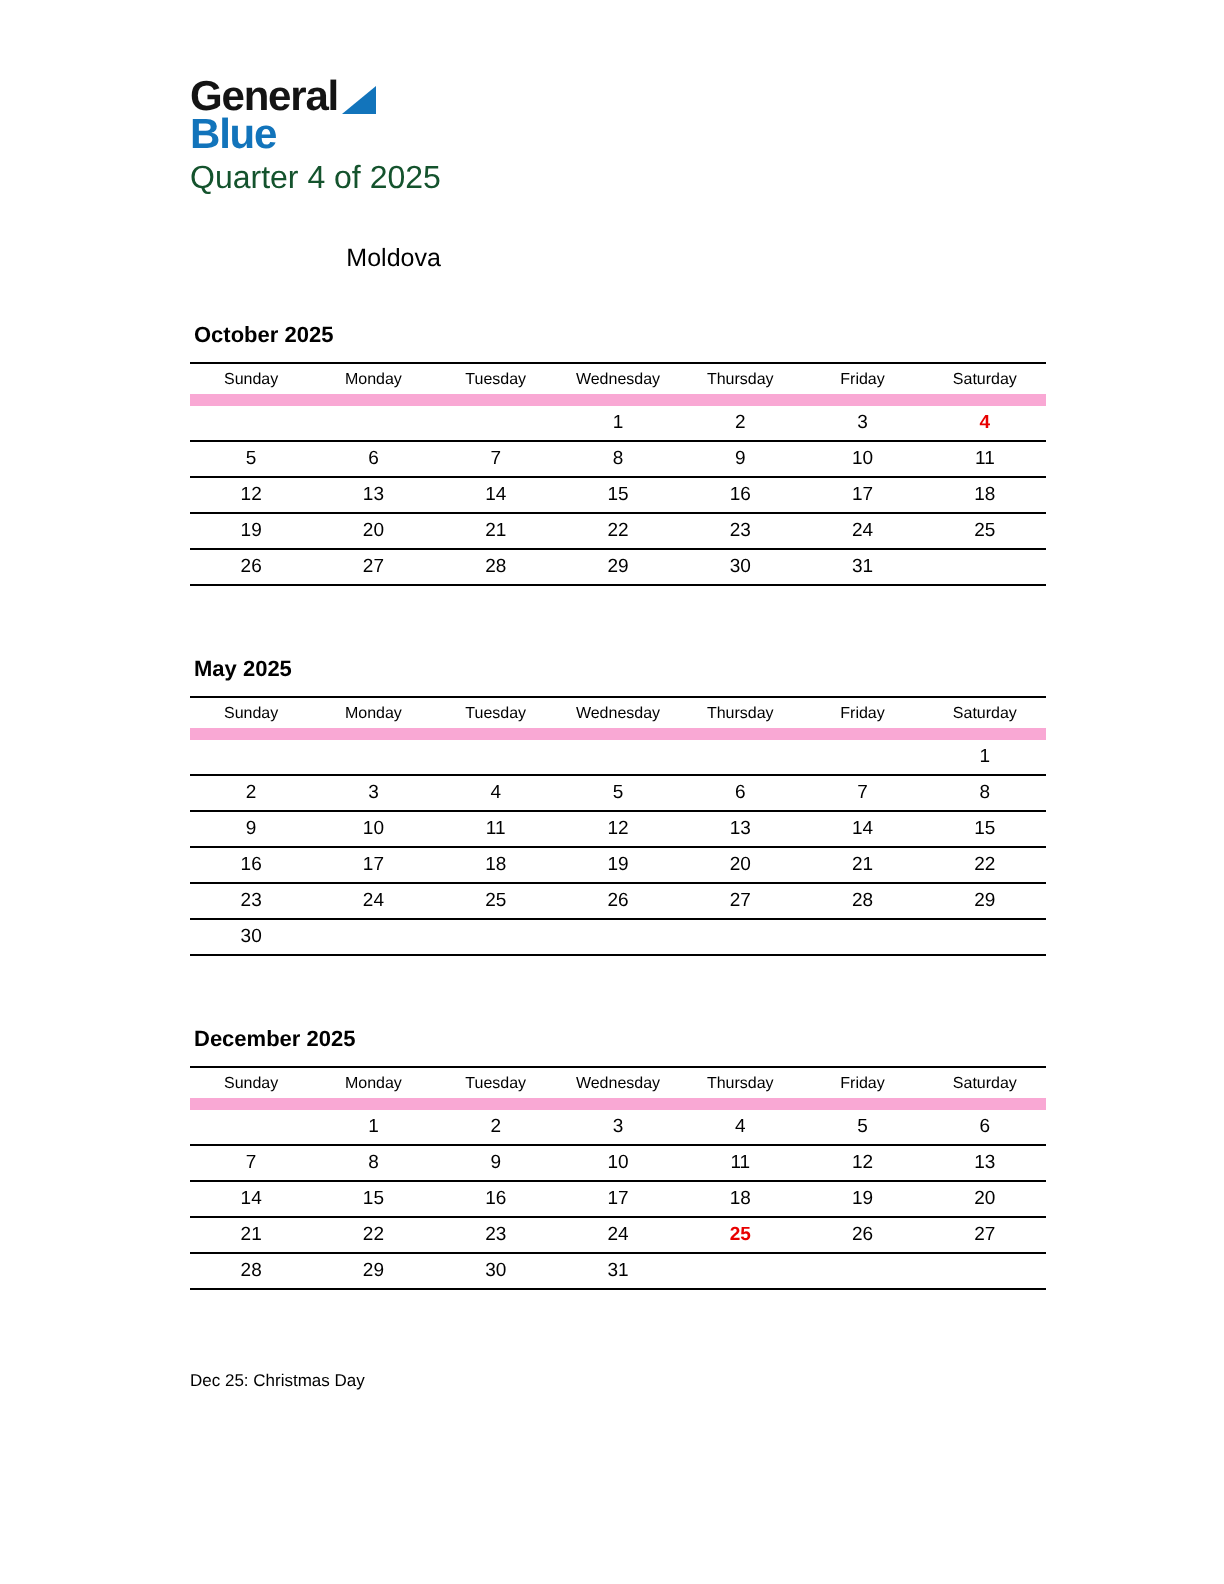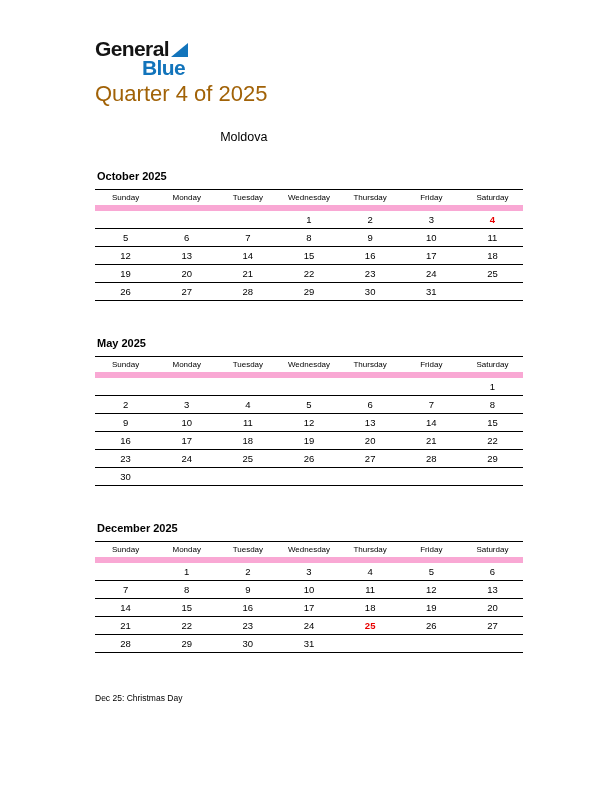--- a/index.html
+++ b/index.html
@@ -26,24 +26,24 @@
   .logo-general{font-size:21px;font-weight:700;letter-spacing:-0.6px;color:#141414;}
   .logo-triangle{
     width:0;height:0;
     border-left:17px solid transparent;
     border-bottom:14px solid var(--brand-blue);
     margin-bottom:2px;
   }
   .logo-blue{
     font-size:21px;font-weight:700;letter-spacing:-0.6px;
     color:var(--brand-blue);
-    margin-left:47px;margin-top:-2px;
+    margin-top:-2px;
   }
   .title-block{text-align:right;padding-top:3px;}
-  .quarter-title{font-size:22px;font-weight:400;color:#a16207;}
+  .quarter-title{font-size:16px;font-weight:400;color:#14532d;}
   .country{font-size:12.5px;margin-top:23px;}
   
   main{margin-top:26px;}
   .month{margin-bottom:36px;}
   .month-title{font-size:11px;font-weight:700;margin:0 0 7px 2px;}
   table.cal{width:100%;border-collapse:collapse;table-layout:fixed;}
   .cal th{
     font-size:8px;font-weight:400;height:15px;
     border-top:1px solid #000;border-bottom:6px solid #f9a8d4;
     text-align:center;padding:0;

